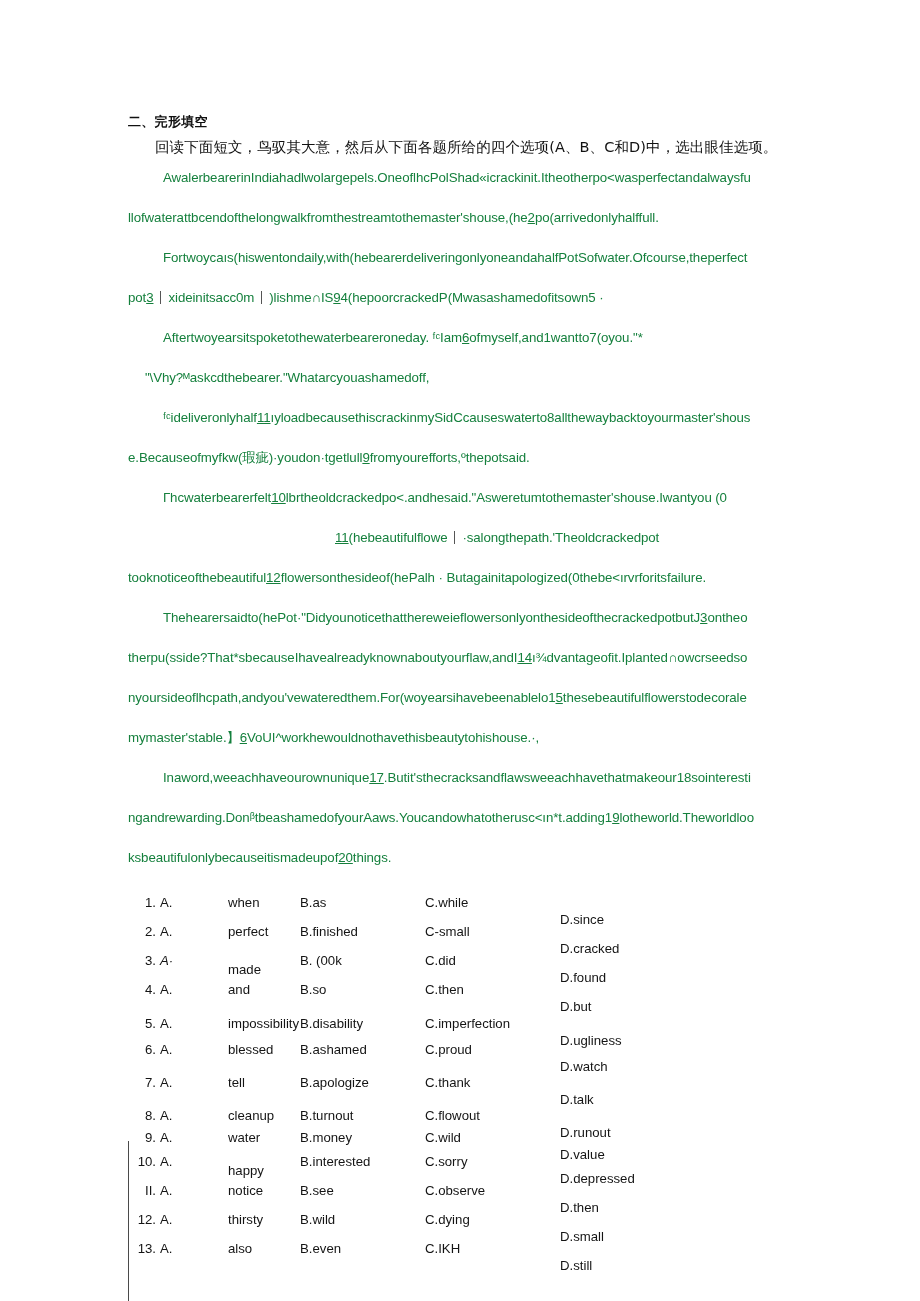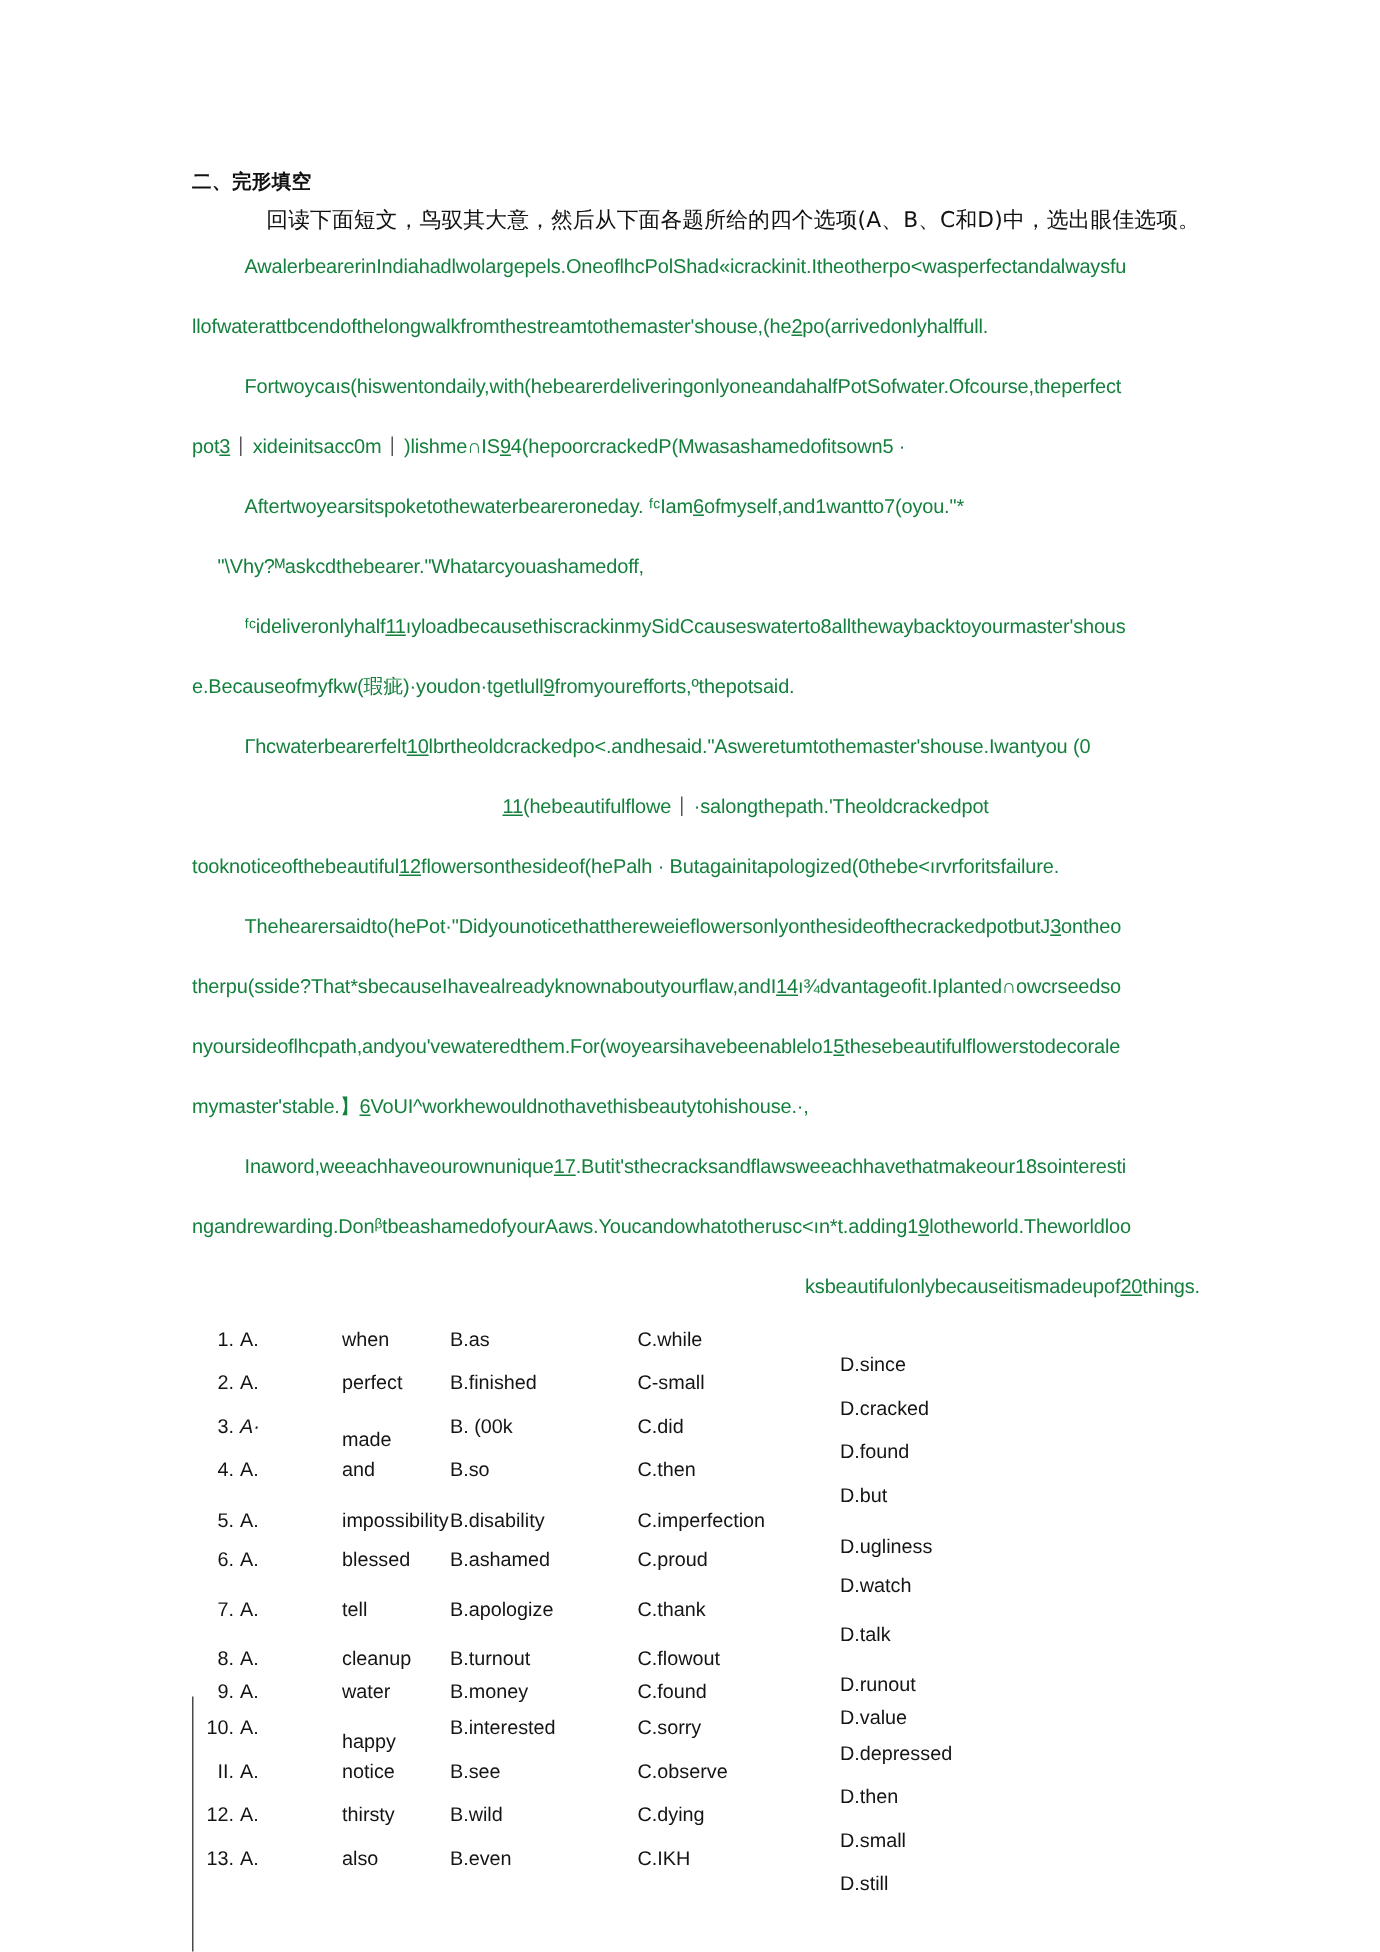--- a/index.html
+++ b/index.html
@@ -41,21 +41,20 @@
   }
   .instruction {
     font-family: "DejaVu Sans", "Liberation Sans", sans-serif;
     font-size: 14.5px;
     line-height: 23px;
     color: #111;
     margin: 0 0 10px 0;
     padding-left: 27px;
     letter-spacing: .1px;
     white-space: nowrap;
-    text-align: right;
   }
 
   
   .passage {
     margin: 0;
   }
   .para {
     font-size: 13.3px;
     line-height: 17px;
     color: #15803d;
@@ -63,21 +62,21 @@
     letter-spacing: -.1px;
   }
   .pline {
     display: block;
     white-space: nowrap;
     margin-bottom: 23px;
   }
   .pline.indent { padding-left: 35px; }
   .pline.indent-sm { padding-left: 17px; }
   .pline.centered { padding-left: 207px; }
-  .pline.last { margin-bottom: 19px; text-align: right; }
+  .pline.last { margin-bottom: 29px; }
 
   u.blank {
     text-decoration: underline;
     text-underline-offset: 1px;
   }
   .sep {
     display: inline-block;
     width: 1px;
     height: 13px;
     background: #555;
@@ -277,21 +276,21 @@
         <span class="optB">B.turnout</span>
         <span class="optC">C.flowout</span>
         <span class="optD">D.runout</span>
       </div>
 
       <div class="qrow h24">
         <span class="num">9.</span>
         <span class="optA-letter">A.</span>
         <span class="optA">water</span>
         <span class="optB">B.money</span>
-        <span class="optC">C.found</span>
+        <span class="optC">C.wild</span>
         <span class="optD">D.value</span>
       </div>
 
       <div class="qrow h29 low">
         <span class="num">10.</span>
         <span class="optA-letter">A.</span>
         <span class="optA">happy</span>
         <span class="optB">B.interested</span>
         <span class="optC">C.sorry</span>
         <span class="optD">D.depressed</span>

